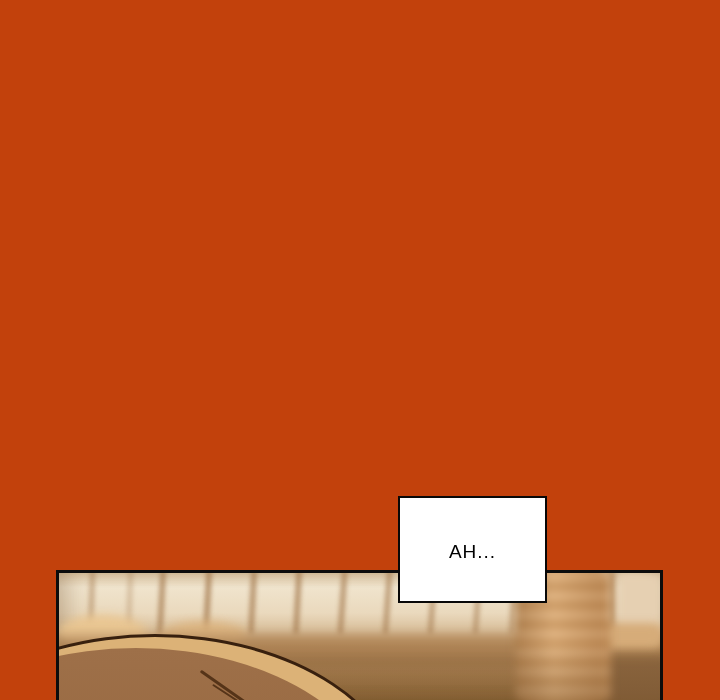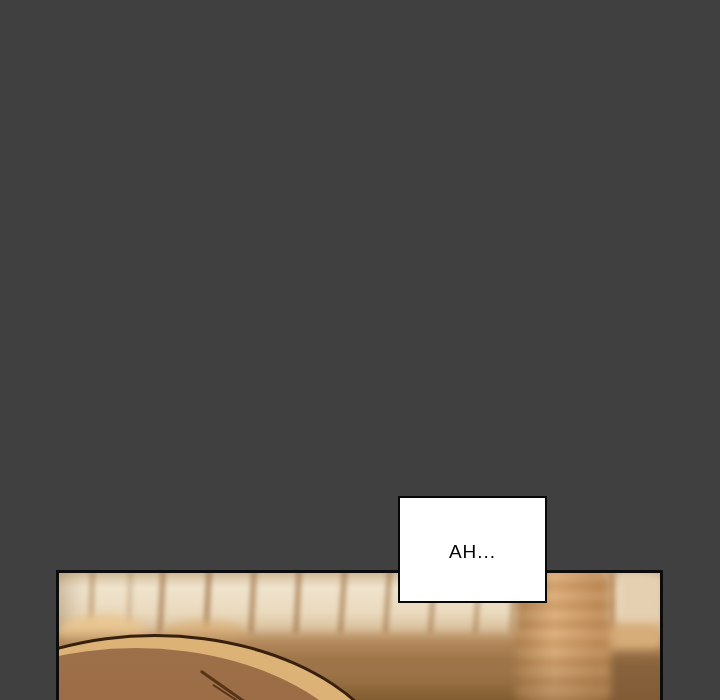--- a/index.html
+++ b/index.html
@@ -1,17 +1,17 @@
 <!DOCTYPE html>
 <html><head>
 <meta charset="utf-8">
 <style>
   html,body{margin:0;padding:0;background:#ffffff;}
   .canvas{
-    position:relative;width:720px;height:700px;background:#404040;
+    position:relative;width:720px;height:700px;background:#c2410c;
     overflow:hidden;font-family:"Liberation Sans", sans-serif;
   }
 
   
   .panel{
     position:absolute;left:56px;top:570px;width:607px;height:130px;
     border:3px solid #0c0c0c;border-bottom:none;box-sizing:border-box;
     overflow:hidden;
     background:linear-gradient(180deg,
       #e2cdab 0px,#f0e4cd 14px,#ead9bd 40px,#d9bf9b 58px,

